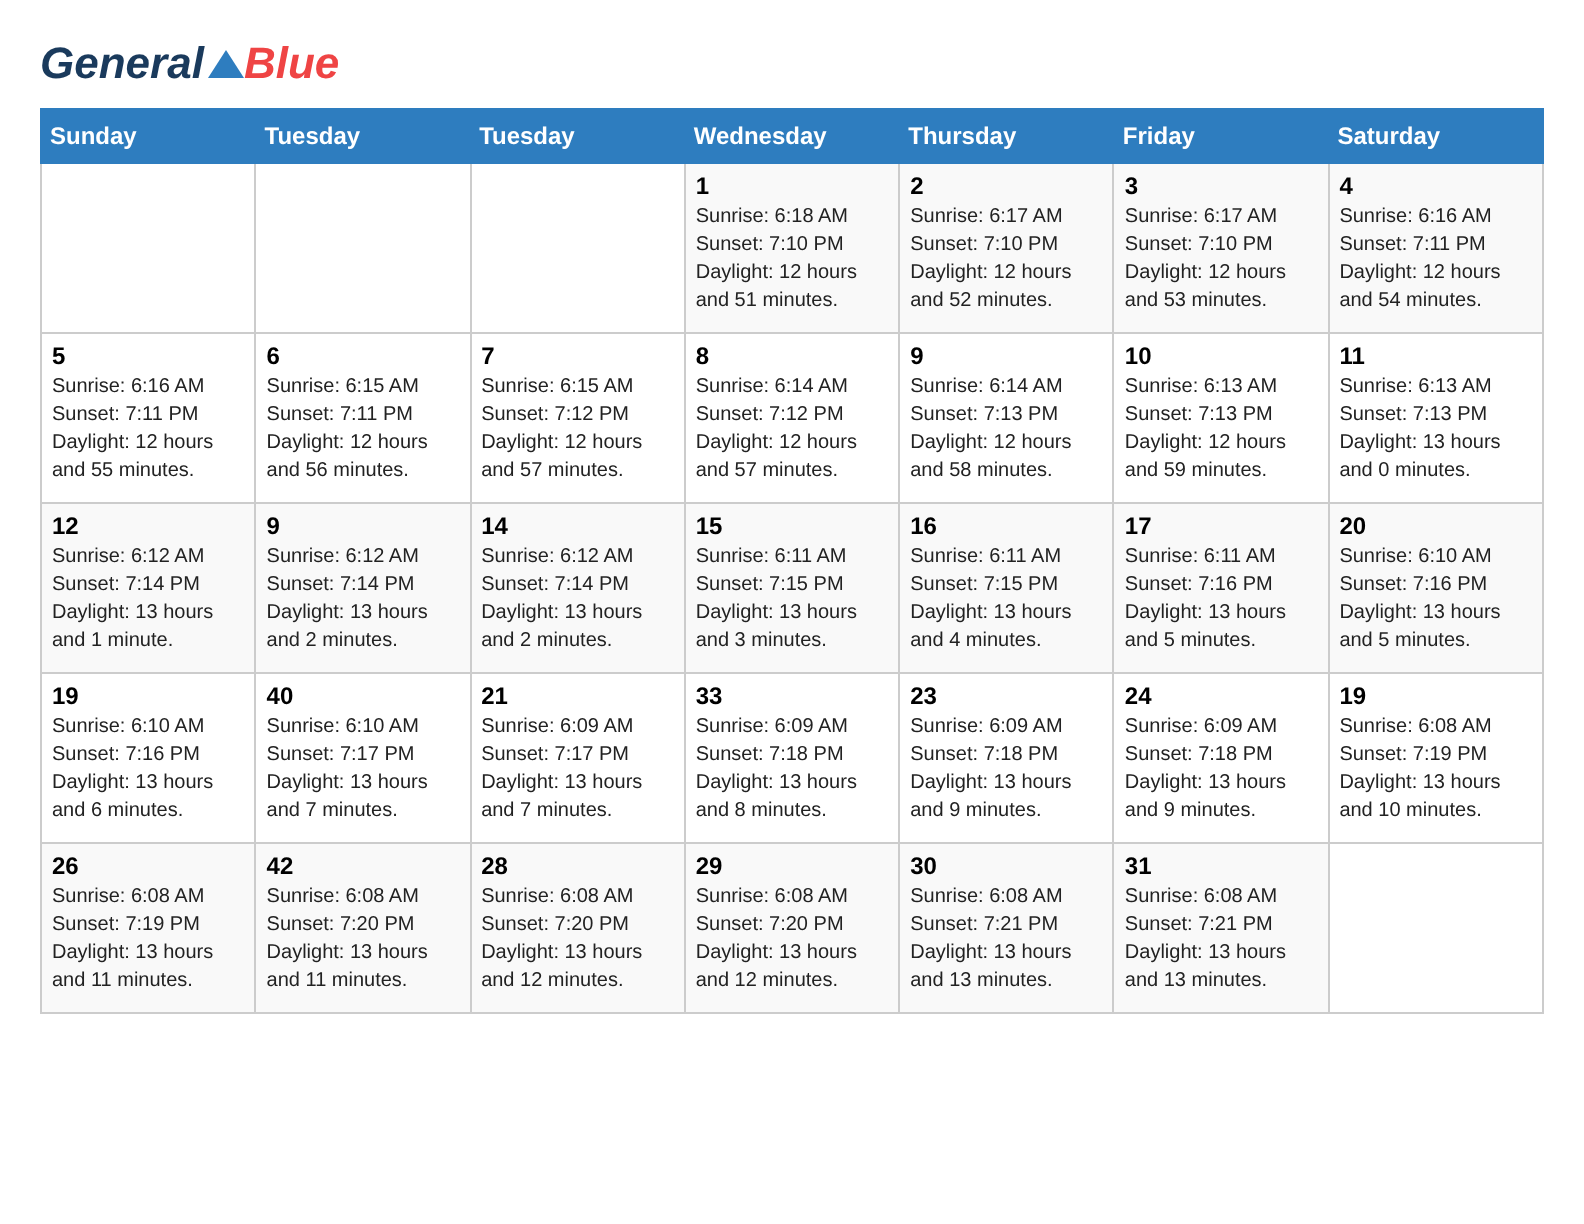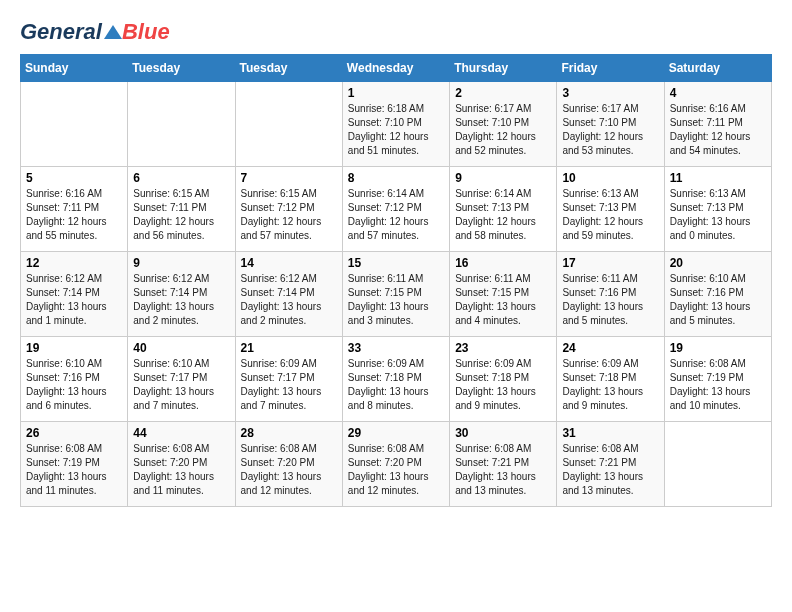--- a/index.html
+++ b/index.html
@@ -300,21 +300,21 @@
       </tr>
       <tr>
         <td>
           <span class="day-num">26</span>
           <div class="day-info" style="white-space: pre-line;">Sunrise: 6:08 AM
 Sunset: 7:19 PM
 Daylight: 13 hours
 and 11 minutes.</div>
         </td>
         <td>
-          <span class="day-num">44</span>
+          <span class="day-num">42</span>
           <div class="day-info" style="white-space: pre-line;">Sunrise: 6:08 AM
 Sunset: 7:20 PM
 Daylight: 13 hours
 and 11 minutes.</div>
         </td>
         <td>
           <span class="day-num">28</span>
           <div class="day-info" style="white-space: pre-line;">Sunrise: 6:08 AM
 Sunset: 7:20 PM
 Daylight: 13 hours

